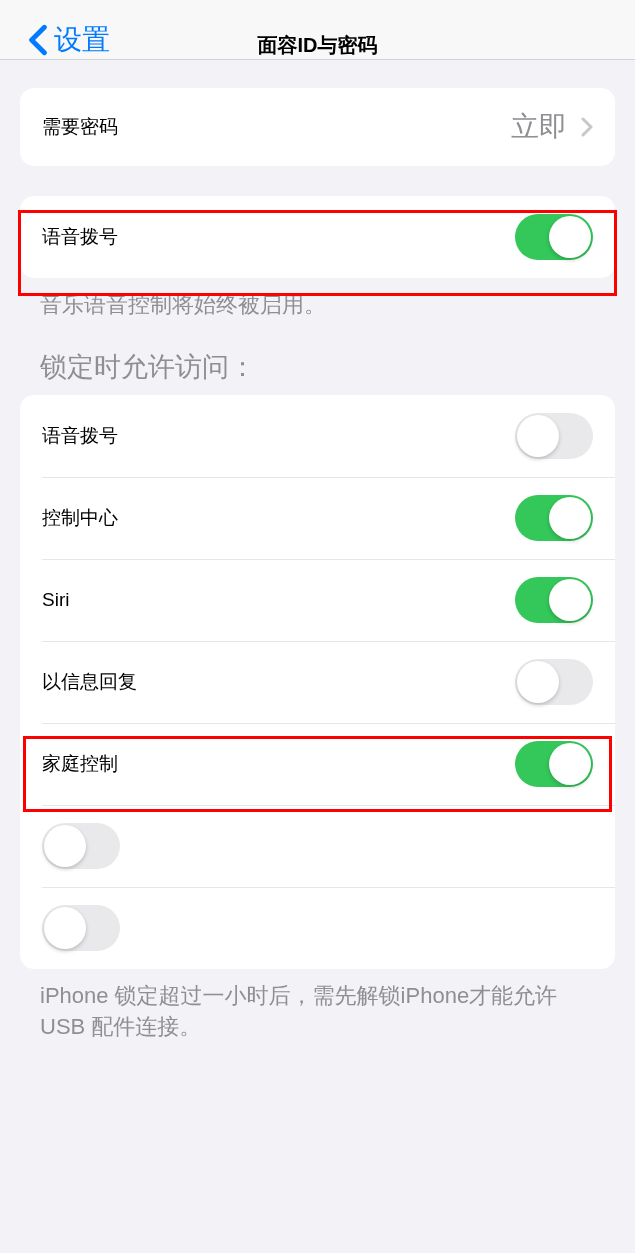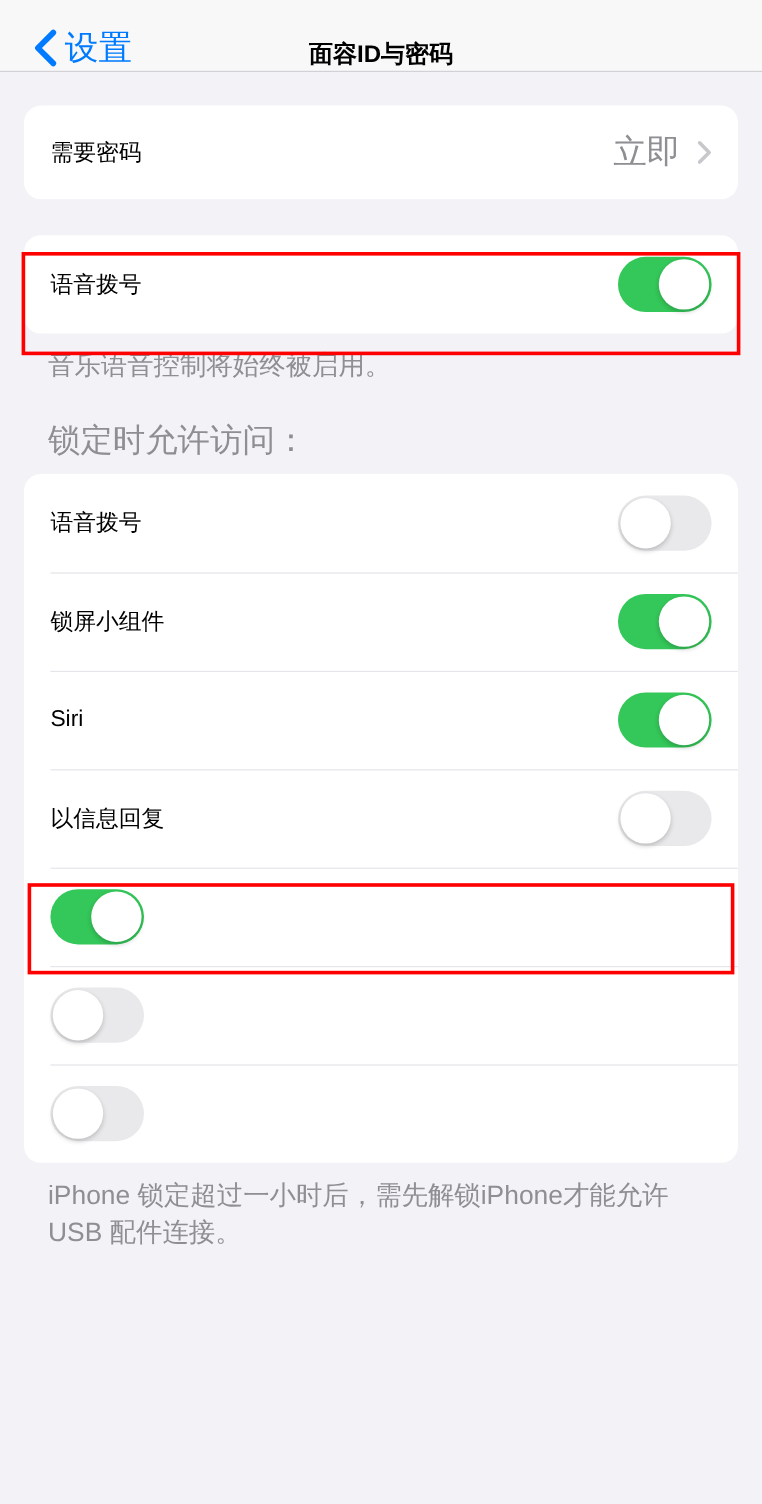--- a/index.html
+++ b/index.html
@@ -159,33 +159,34 @@
     </div>
   </div>
   <div class="footer-text">音乐语音控制将始终被启用。</div>
 
   <div class="header-text">锁定时允许访问：</div>
   <div class="section after-header" id="section-lock-access">
       <div class="row" id="lock-row-1">
         <span class="row-label">语音拨号</span>
         <div class="toggle off"></div>
       </div>
-      <div class="row" id="lock-row-3">
-        <span class="row-label">锁屏小组件</span>
+      <div class="row" id="lock-row-2">
+        <span class="row-label">控制中心</span>
         <div class="toggle on"></div>
       </div>
       <div class="row" id="lock-row-4">
         <span class="row-label">Siri</span>
         <div class="toggle on"></div>
       </div>
       <div class="row" id="lock-row-5">
         <span class="row-label">以信息回复</span>
         <div class="toggle off"></div>
       </div>
       <div class="row" id="lock-row-6">
+        <span class="row-label">家庭控制</span>
         <div class="toggle on"></div>
       </div>
       <div class="row" id="lock-row-8">
         <div class="toggle off"></div>
       </div>
       <div class="row" id="lock-row-9">
         <div class="toggle off"></div>
       </div>
     </div>
   <div class="footer-text">iPhone 锁定超过一小时后，需先解锁iPhone才能允许USB 配件连接。</div>

